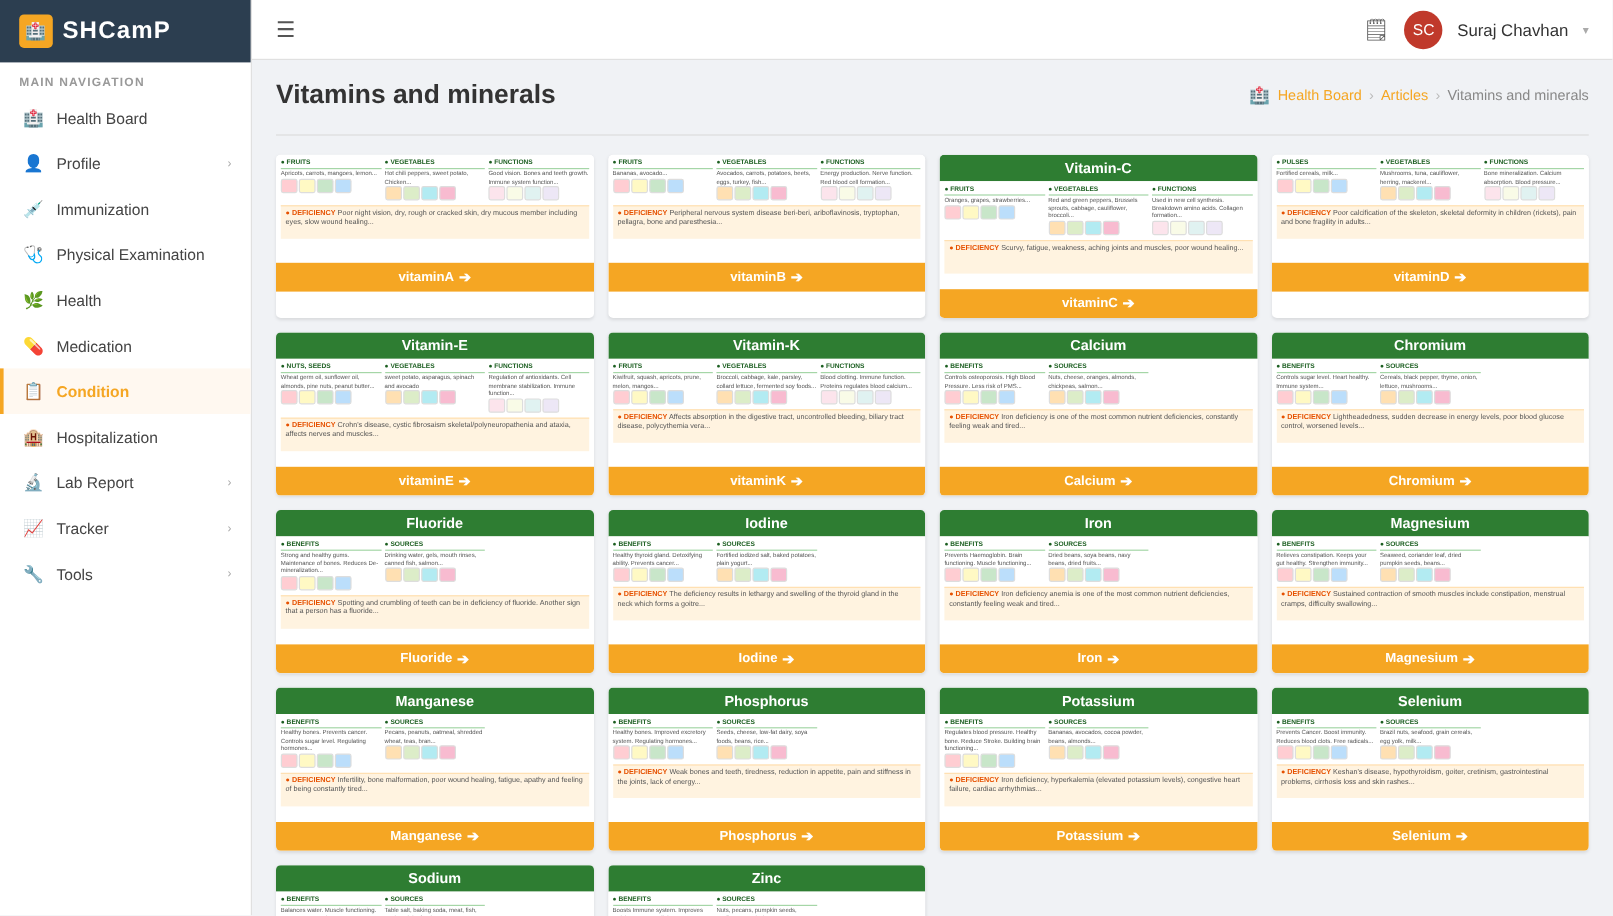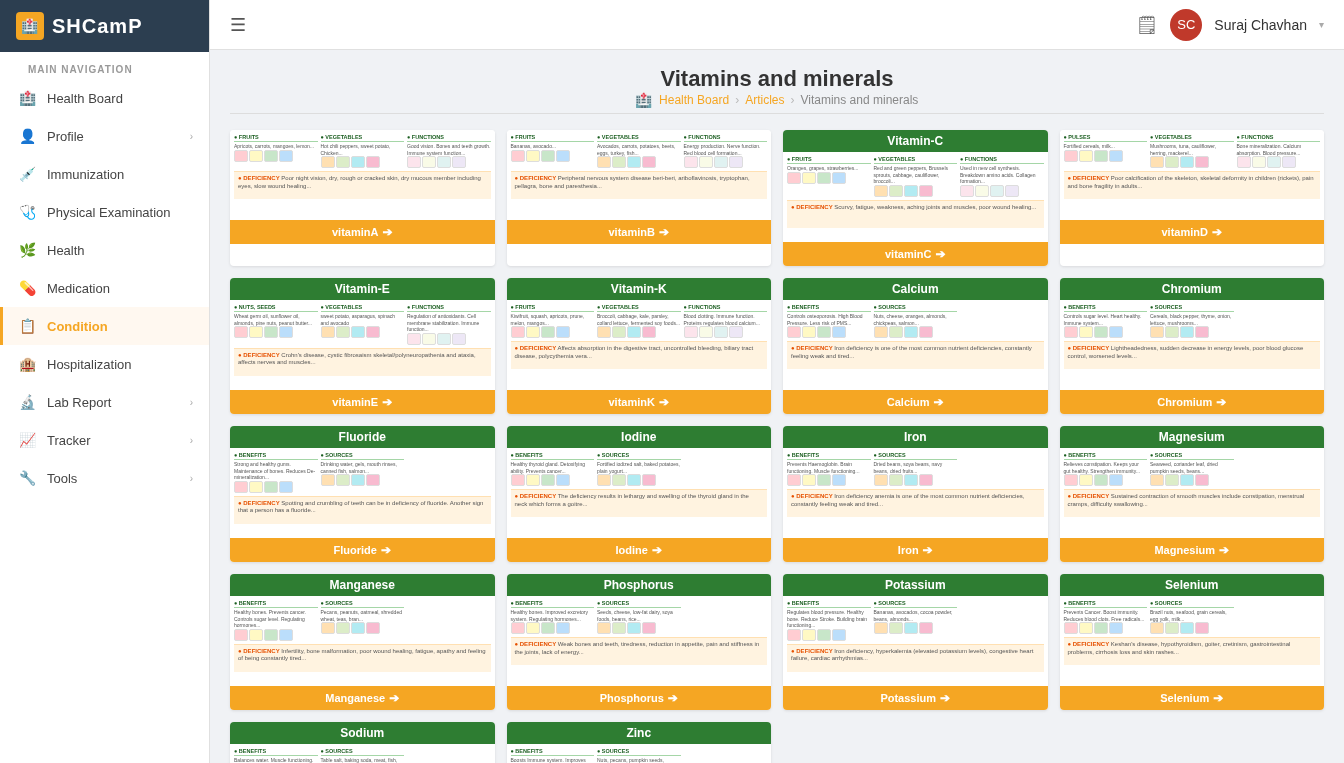--- a/index.html
+++ b/index.html
@@ -36,21 +36,21 @@
     .logo-text {
       color: #fff;
       font-weight: bold;
       font-size: 20px;
       letter-spacing: 1px;
     }
     .sidebar-section-label {
       font-size: 10px;
       color: #999;
       font-weight: bold;
-      padding: 12px 28px 4px;
+      padding: 12px 16px 4px;
       letter-spacing: 1px;
     }
     .sidebar-item {
       display: flex;
       align-items: center;
       justify-content: space-between;
       padding: 10px 16px;
       cursor: pointer;
       font-size: 13px;
       color: #444;
@@ -98,22 +98,21 @@
       flex: 1;
       overflow-y: auto;
       padding: 16px 20px;
     }
 
     
     .page-header {
       display: flex;
       align-items: center;
       justify-content: space-between;
-      margin-bottom: 5px;
-      flex-direction: column;
+      margin-bottom: 20px;
     }
     .page-title { font-size: 22px; font-weight: 600; color: #333; }
     .breadcrumb { display: flex; align-items: center; gap: 6px; font-size: 12px; color: #888; }
     .breadcrumb-icon { font-size: 14px; }
     .breadcrumb-sep { color: #bbb; }
     .breadcrumb-link { color: #f5a623; cursor: pointer; text-decoration: none; }
     .breadcrumb-current { color: #888; }
 
     .page-divider { border: none; border-top: 1px solid #ddd; margin-bottom: 16px; }
 

